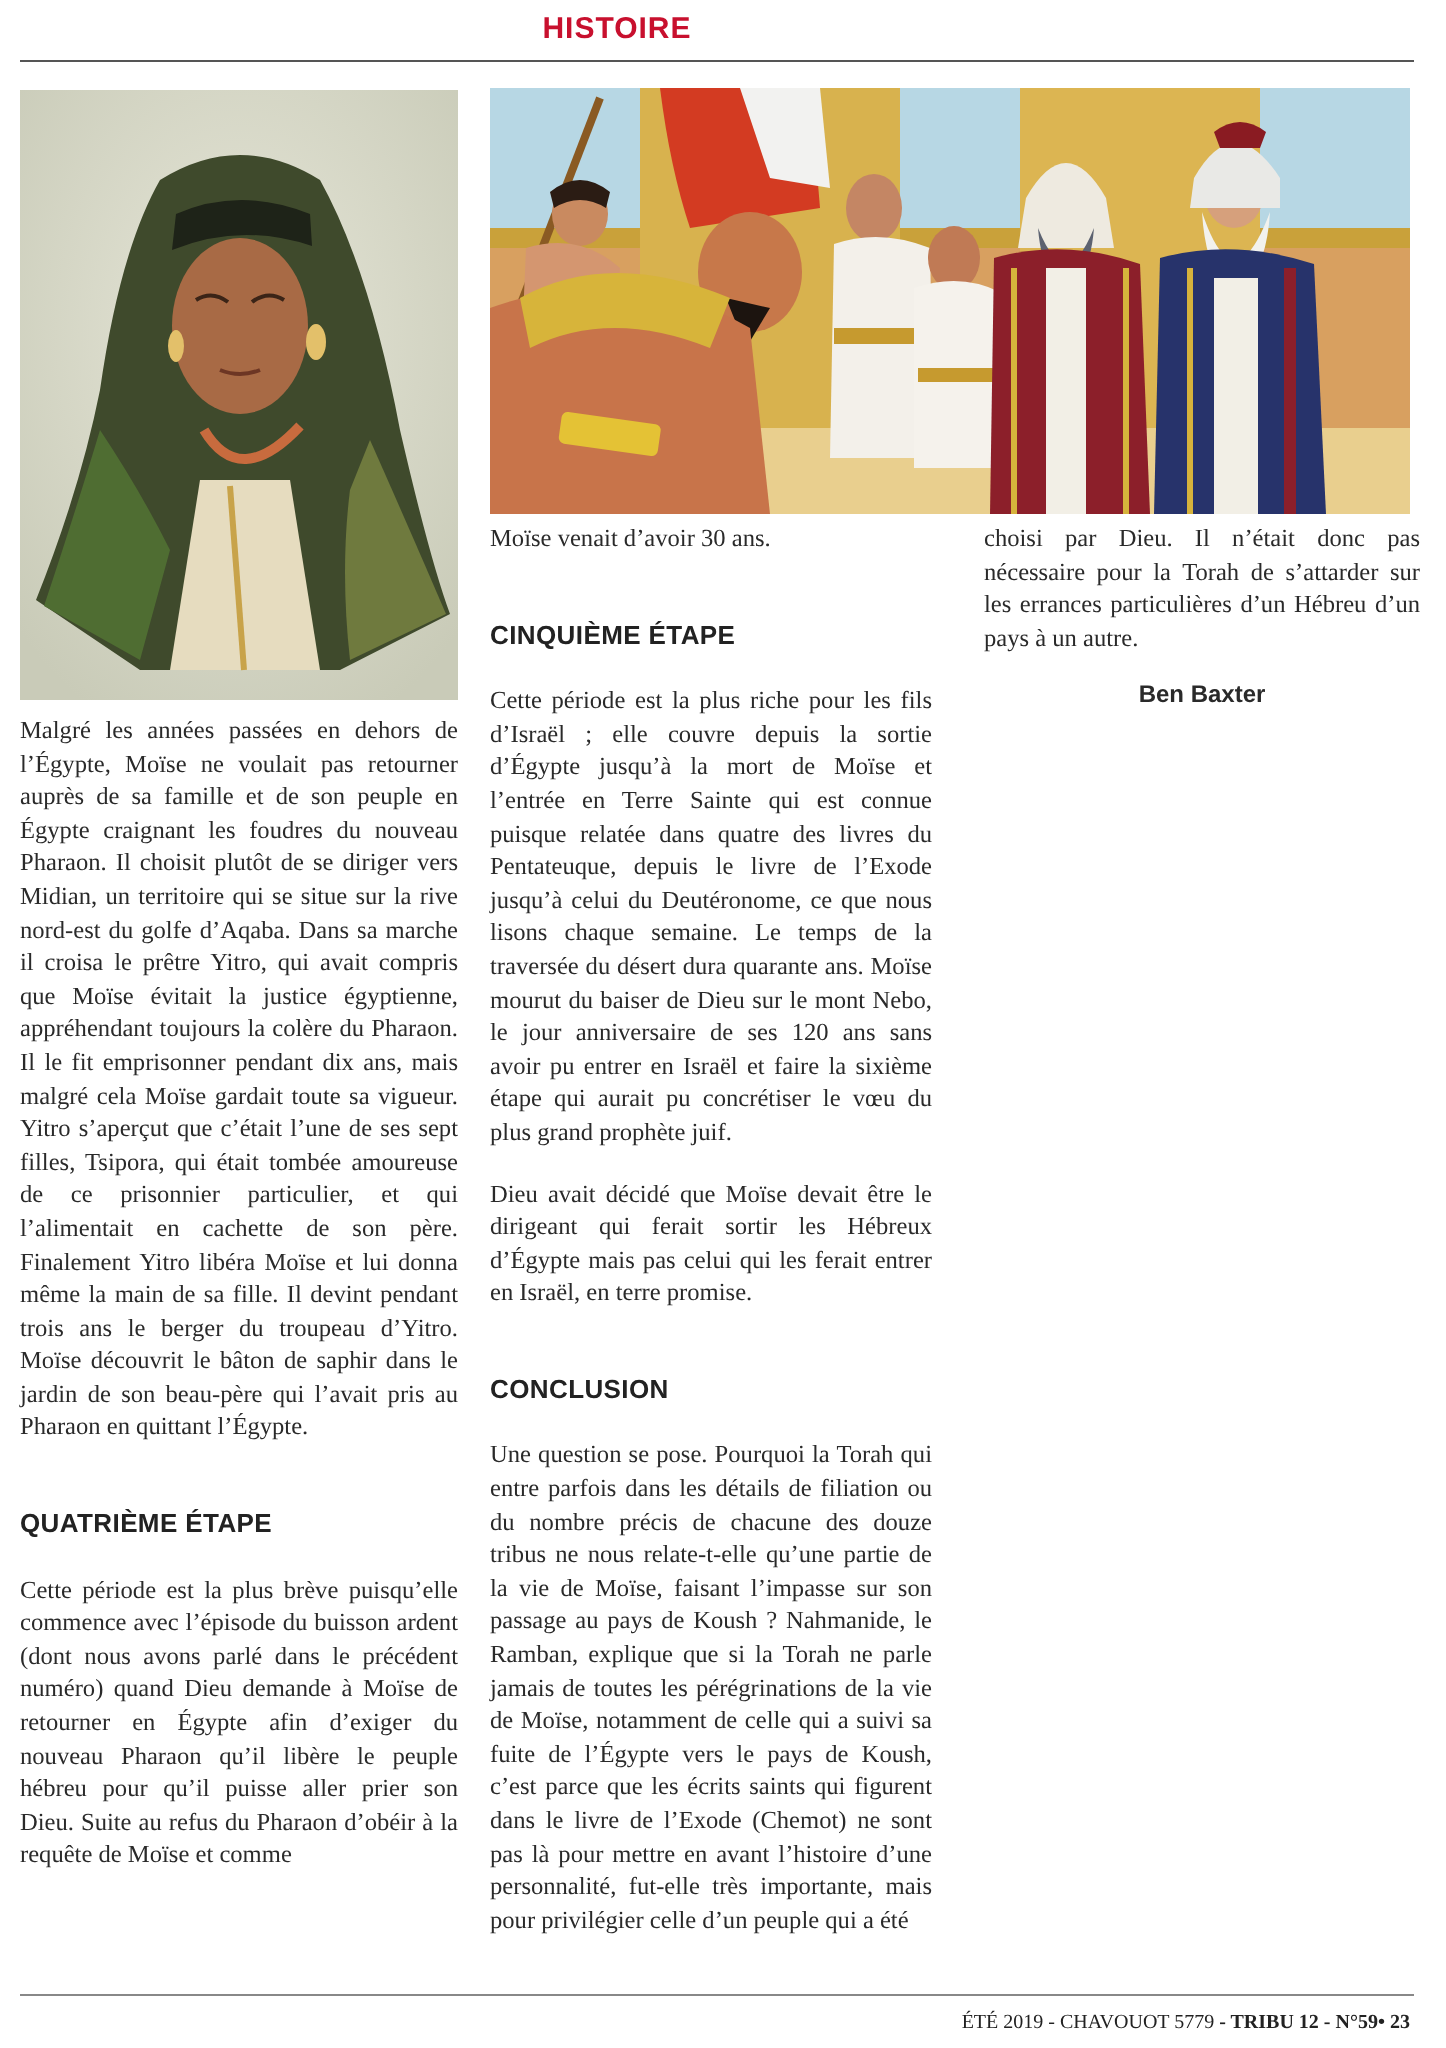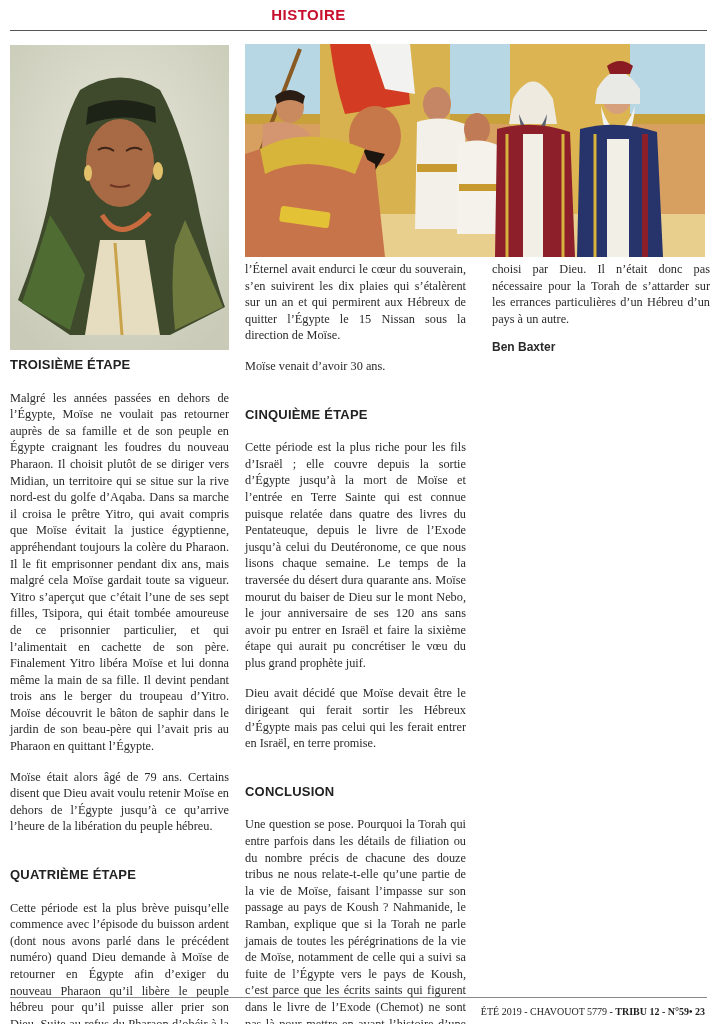--- a/index.html
+++ b/index.html
@@ -8,21 +8,21 @@
   .top-rule{position:absolute;top:30px;left:10px;width:697px;height:1px;background:#555;}
   .img-portrait{position:absolute;top:45px;left:10px;width:219px;height:305px;background:linear-gradient(180deg,#d8d8c8 0%,#cfd0bf 40%,#dcdccf 100%);overflow:hidden;}
   .img-scene{position:absolute;top:44px;left:245px;width:460px;height:213px;overflow:hidden;background:#a9cfe0;}
   .col{position:absolute;font-size:12.3px;line-height:16.6px;text-align:justify;hyphens:auto;}
   .col p{margin:0 0 14px 0;}
   .col1{left:10px;top:357px;width:219px;}
   .col2{left:245px;top:261px;width:221px;}
   .col3{left:492px;top:261px;width:218px;}
   h3{font-family:"Liberation Sans",sans-serif;font-weight:bold;font-size:13px;margin:0 0 16px 0;color:#222;letter-spacing:0.2px;}
   .gap-h{margin-top:32px;}
-  .author{text-align:left;font-family:"Liberation Sans",sans-serif;font-weight:bold;font-size:12px;margin-top:-2px;}
+  .author{text-align:center;font-family:"Liberation Sans",sans-serif;font-weight:bold;font-size:12px;margin-top:-2px;}
   .bottom-rule{position:absolute;top:997px;left:10px;width:697px;height:1px;background:#888;}
   .folio{position:absolute;top:1006px;right:18px;font-family:Liberation Serif, serif;font-size:10px;color:#222;}
   .folio b{font-weight:bold;}
 </style>
 </head>
 <body>
 
 <div class="rubric">HISTOIRE</div>
 <div class="top-rule"></div>
 
@@ -93,29 +93,26 @@
     <path d="M362 22 Q375 12 388 22 L385 30 L365 30Z" fill="#8a1b22"></path>
     <path d="M356 62 Q372 110 390 62 Q388 95 372 100 Q358 95 356 62Z" fill="#f2f2ee"></path>
     <path d="M335 85 Q372 75 412 88 L418 213 L332 213Z" fill="#27336b"></path>
     <rect x="362" y="95" width="22" height="118" fill="#f2efe6"></rect>
     <line x1="350" y1="90" x2="350" y2="213" stroke="#d6b33c" stroke-width="3"></line>
     <line x1="400" y1="90" x2="400" y2="213" stroke="#8c1f2a" stroke-width="6"></line>
   </svg>
 </div>
 
 <div class="col col1">
-  <h3>TROISIÈME ÉTAPE</h3>
   <p>Malgré les années passées en dehors de l’Égypte, Moïse ne voulait pas retourner auprès de sa famille et de son peuple en Égypte craignant les foudres du nouveau Pharaon. Il choisit plutôt de se diriger vers Midian, un territoire qui se situe sur la rive nord-est du golfe d’Aqaba. Dans sa marche il croisa le prêtre Yitro, qui avait compris que Moïse évitait la justice égyptienne, appréhendant toujours la colère du Pharaon. Il le fit emprisonner pendant dix ans, mais malgré cela Moïse gardait toute sa vigueur. Yitro s’aperçut que c’était l’une de ses sept filles, Tsipora, qui était tombée amoureuse de ce prisonnier particulier, et qui l’alimentait en cachette de son père. Finalement Yitro libéra Moïse et lui donna même la main de sa fille. Il devint pendant trois ans le berger du troupeau d’Yitro. Moïse découvrit le bâton de saphir dans le jardin de son beau-père qui l’avait pris au Pharaon en quittant l’Égypte.</p>
-  <p>Moïse était alors âgé de 79 ans. Certains disent que Dieu avait voulu retenir Moïse en dehors de l’Égypte jusqu’à ce qu’arrive l’heure de la libération du peuple hébreu.</p>
   <h3 class="gap-h">QUATRIÈME ÉTAPE</h3>
   <p>Cette période est la plus brève puisqu’elle commence avec l’épisode du buisson ardent (dont nous avons parlé dans le précédent numéro) quand Dieu demande à Moïse de retourner en Égypte afin d’exiger du nouveau Pharaon qu’il libère le peuple hébreu pour qu’il puisse aller prier son Dieu. Suite au refus du Pharaon d’obéir à la requête de Moïse et comme</p>
 </div>
 
 <div class="col col2">
-  <p>l’Éternel avait endurci le cœur du souverain, s’en suivirent les dix plaies qui s’étalèrent sur un an et qui permirent aux Hébreux de quitter l’Égypte le 15 Nissan sous la direction de Moïse.</p>
   <p>Moïse venait d’avoir 30 ans.</p>
   <h3 class="gap-h">CINQUIÈME ÉTAPE</h3>
   <p>Cette période est la plus riche pour les fils d’Israël ; elle couvre depuis la sortie d’Égypte jusqu’à la mort de Moïse et l’entrée en Terre Sainte qui est connue puisque relatée dans quatre des livres du Pentateuque, depuis le livre de l’Exode jusqu’à celui du Deutéronome, ce que nous lisons chaque semaine. Le temps de la traversée du désert dura quarante ans. Moïse mourut du baiser de Dieu sur le mont Nebo, le jour anniversaire de ses 120 ans sans avoir pu entrer en Israël et faire la sixième étape qui aurait pu concrétiser le vœu du plus grand prophète juif.</p>
   <p>Dieu avait décidé que Moïse devait être le dirigeant qui ferait sortir les Hébreux d’Égypte mais pas celui qui les ferait entrer en Israël, en terre promise.</p>
   <h3 class="gap-h">CONCLUSION</h3>
   <p>Une question se pose. Pourquoi la Torah qui entre parfois dans les détails de filiation ou du nombre précis de chacune des douze tribus ne nous relate-t-elle qu’une partie de la vie de Moïse, faisant l’impasse sur son passage au pays de Koush ? Nahmanide, le Ramban, explique que si la Torah ne parle jamais de toutes les pérégrinations de la vie de Moïse, notamment de celle qui a suivi sa fuite de l’Égypte vers le pays de Koush, c’est parce que les écrits saints qui figurent dans le livre de l’Exode (Chemot) ne sont pas là pour mettre en avant l’histoire d’une personnalité, fut-elle très importante, mais pour privilégier celle d’un peuple qui a été</p>
 </div>
 
 <div class="col col3">
   <p>choisi par Dieu. Il n’était donc pas nécessaire pour la Torah de s’attarder sur les errances particulières d’un Hébreu d’un pays à un autre.</p>

